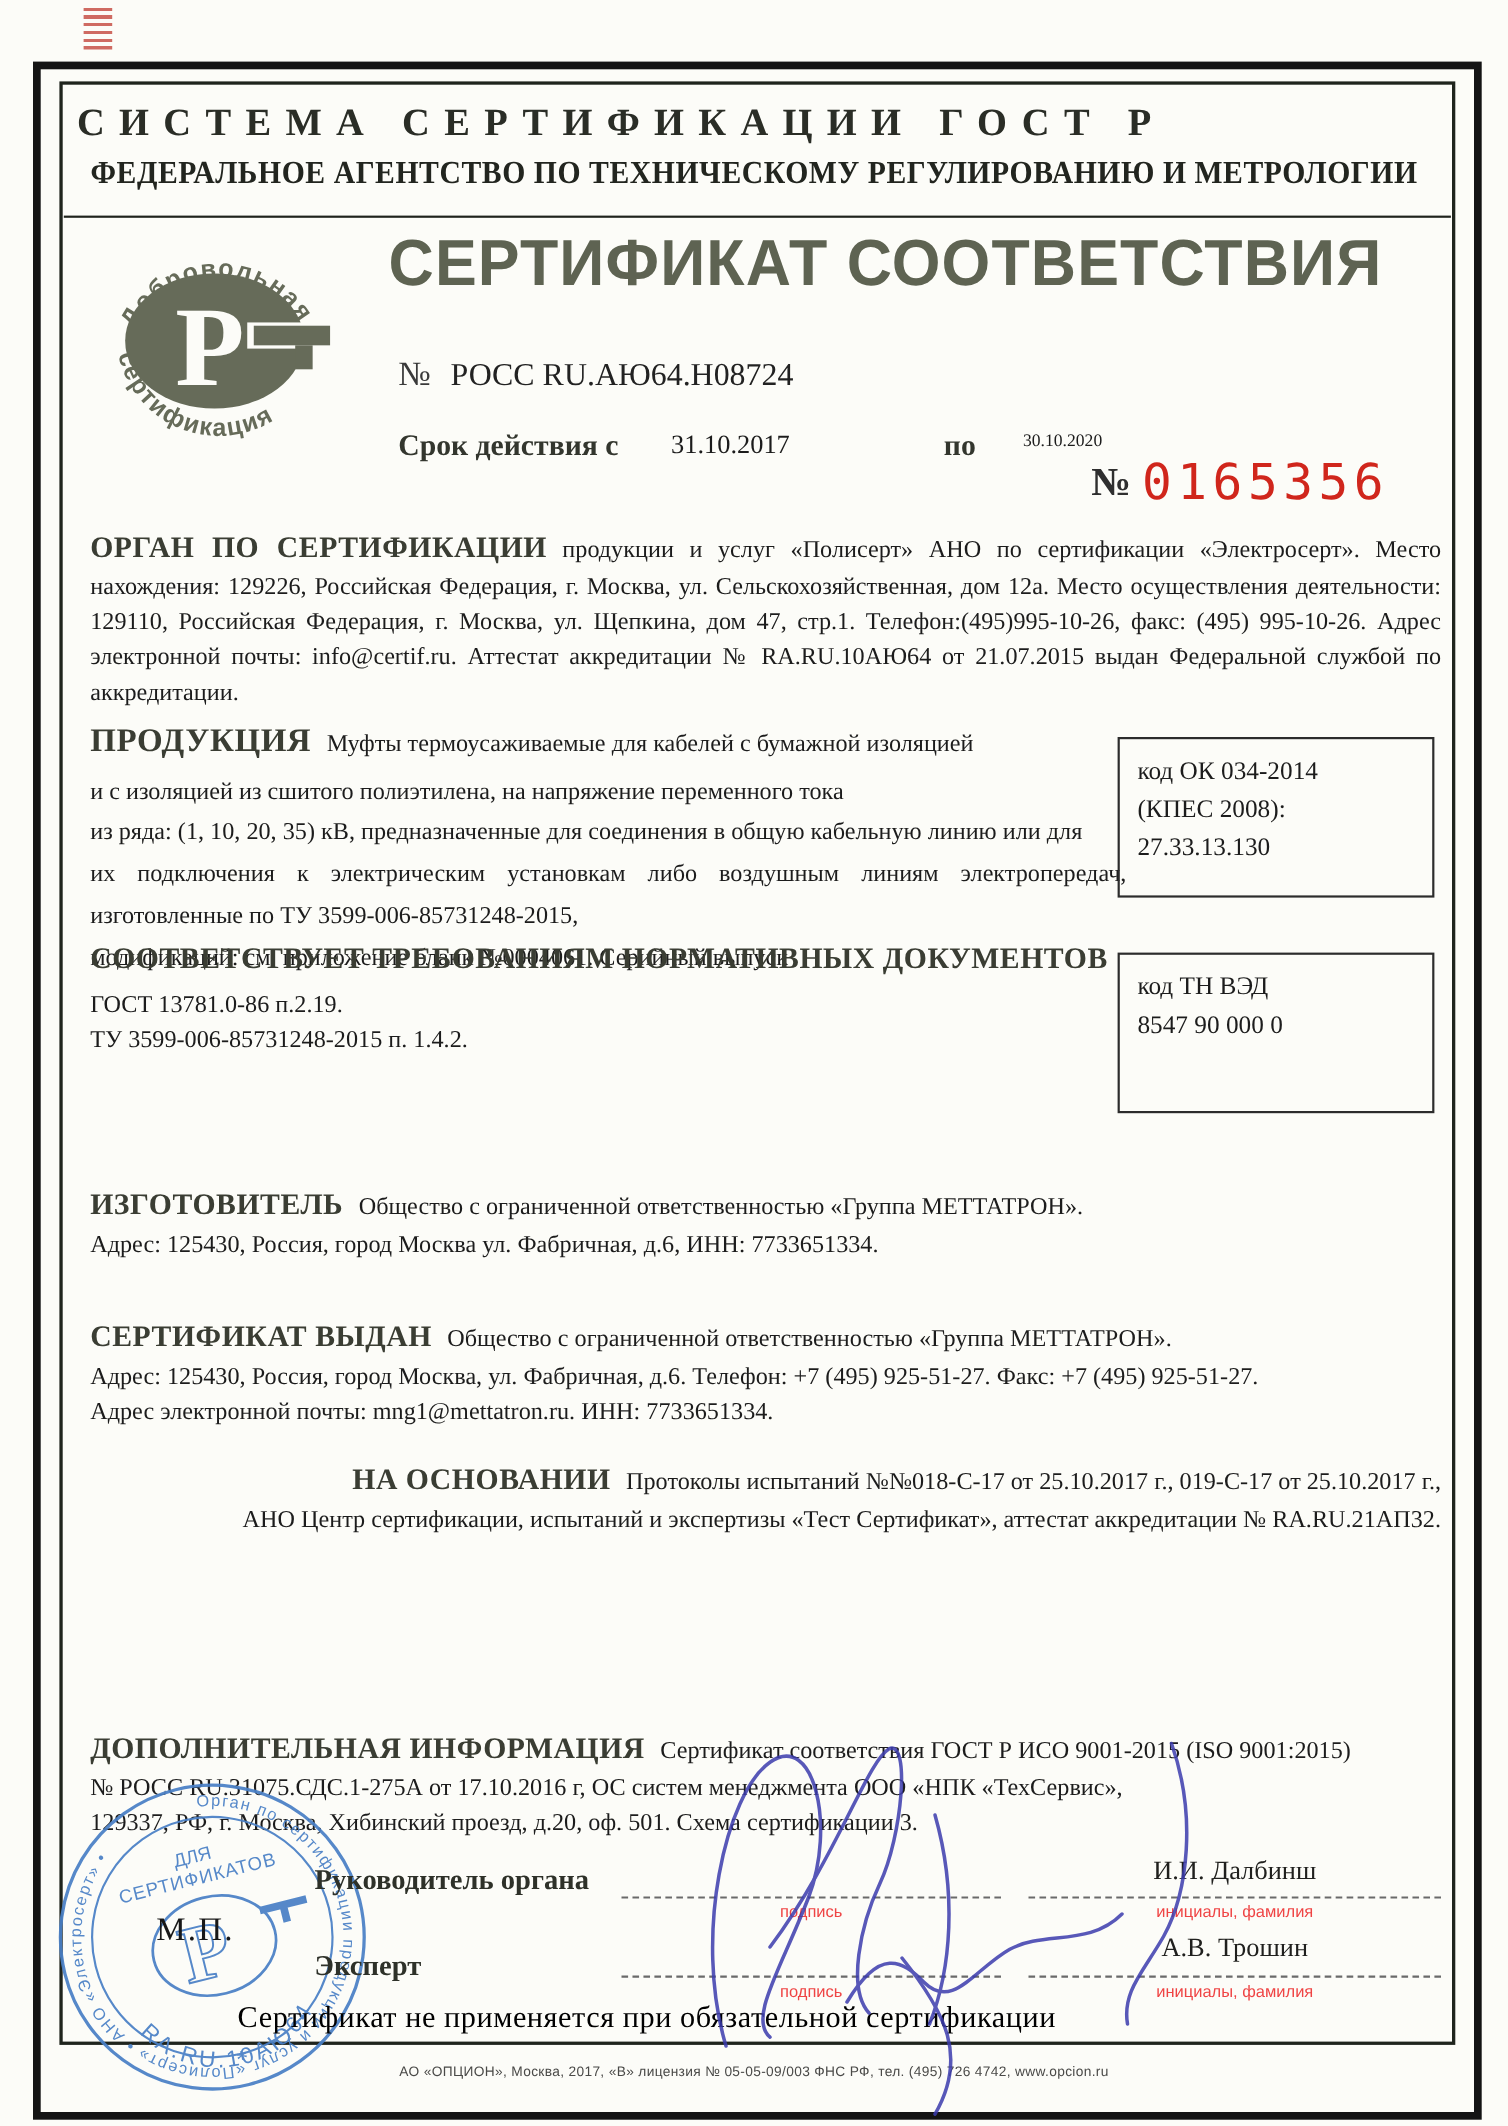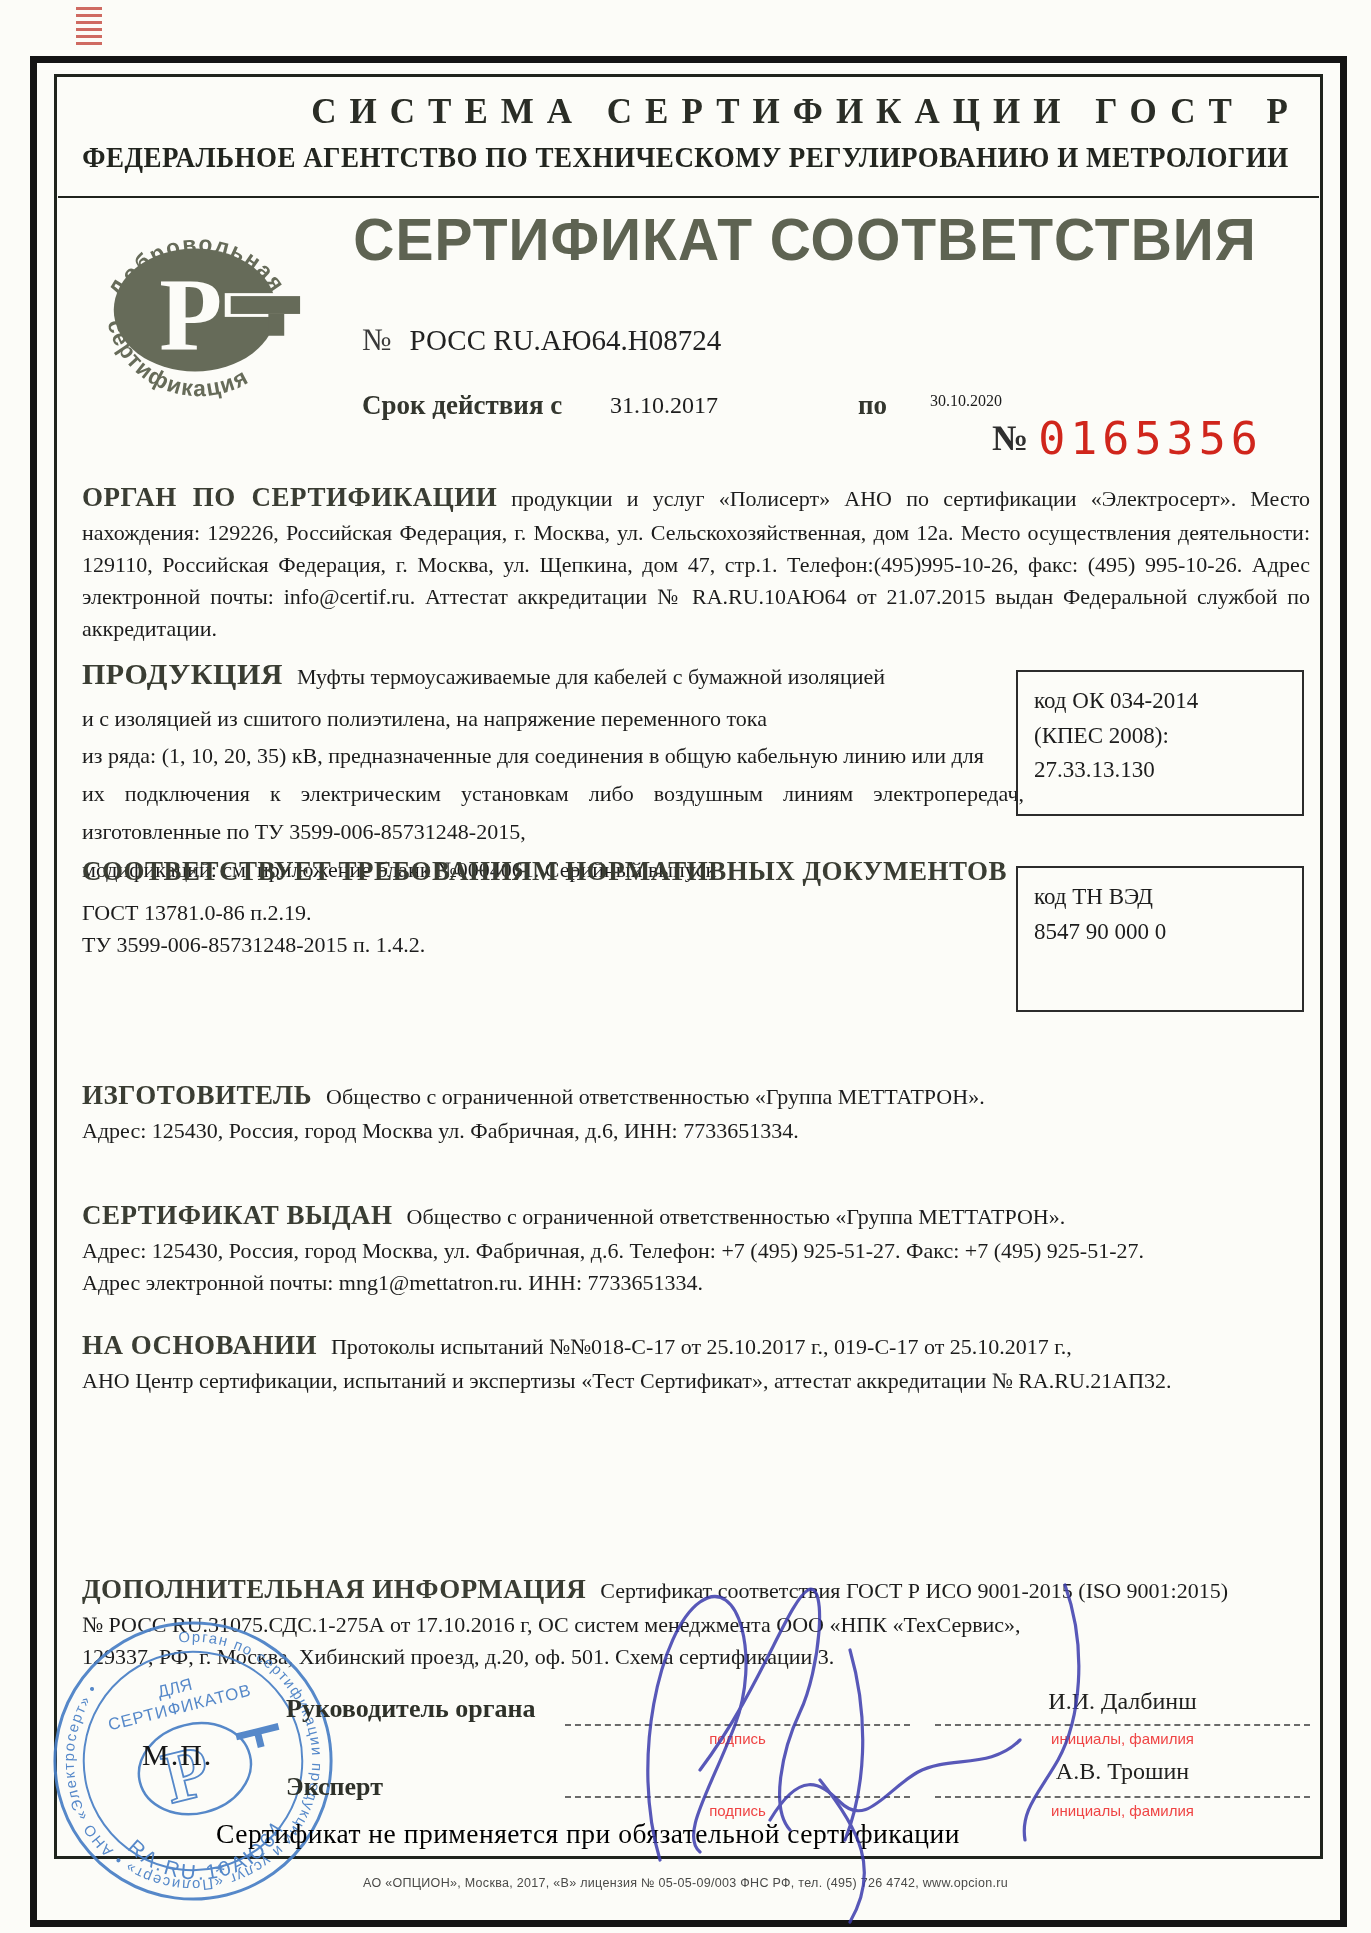--- a/index.html
+++ b/index.html
@@ -17,21 +17,21 @@
   .frame-inner{
     position:absolute; left:54px; top:74px; right:48px; bottom:74px;
     border:3px solid #1f241d; pointer-events:none;
   }
   .red-corner-mark{
     position:absolute; left:76px; top:3px; width:26px; height:42px;
     background:repeating-linear-gradient(0deg,#c03a30 0 3px,transparent 3px 7px);
     opacity:.75;
   }
   .hdr1{
-    position:absolute; left:70px; right:70px; top:92px; text-align:right;
+    position:absolute; left:70px; right:70px; top:92px; text-align:left;
     font-size:35px; font-weight:bold; letter-spacing:13px; color:#2a2d26;
   }
   .hdr2{
     position:absolute; left:60px; right:60px; top:142px; text-align:center;
     font-size:27px; font-weight:bold; letter-spacing:0.5px; color:#22251f;
     transform:scaleY(1.08);
   }
   .hdr-rule{
     position:absolute; left:58px; right:52px; top:196px;
     border-top:2.5px solid #20231d;
@@ -178,21 +178,21 @@
     <div><span class="sec-title">ИЗГОТОВИТЕЛЬ</span><span>Общество с ограниченной ответственностью «Группа МЕТТАТРОН».</span></div>
     <div>Адрес: 125430, Россия, город Москва  ул. Фабричная, д.6, ИНН: 7733651334.</div>
   </div>
 
   <div class="sec w-full" style="top:1196px;">
     <div><span class="sec-title">СЕРТИФИКАТ ВЫДАН</span><span>Общество с ограниченной ответственностью «Группа МЕТТАТРОН».</span></div>
     <div class="just">Адрес: 125430, Россия, город Москва,  ул. Фабричная, д.6. Телефон: +7 (495) 925-51-27. Факс: +7 (495) 925-51-27.</div>
     <div>Адрес электронной почты: mng1@mettatron.ru. ИНН: 7733651334.</div>
   </div>
 
-  <div class="sec w-full" style="top:1326px;">
+  <div class="sec w-full" style="top:1326px;text-align:right;">
     <div><span class="sec-title">НА ОСНОВАНИИ</span><span>Протоколы  испытаний №№018-С-17 от 25.10.2017 г., 019-С-17 от 25.10.2017 г.,</span></div>
     <div>АНО Центр сертификации, испытаний и экспертизы «Тест Сертификат», аттестат аккредитации № RA.RU.21АП32.</div>
   </div>
 
   <div class="sec w-full" style="top:1570px;">
     <div><span class="sec-title">ДОПОЛНИТЕЛЬНАЯ ИНФОРМАЦИЯ</span><span>Сертификат соответствия ГОСТ Р ИСО 9001-2015 (ISO 9001:2015)</span></div>
     <div>№ РОСС RU.31075.СДС.1-275А от 17.10.2016 г, ОС систем менеджмента ООО «НПК «ТехСервис»,</div>
     <div>129337, РФ, г. Москва, Хибинский проезд, д.20, оф. 501. Схема сертификации 3.</div>
   </div>
 

